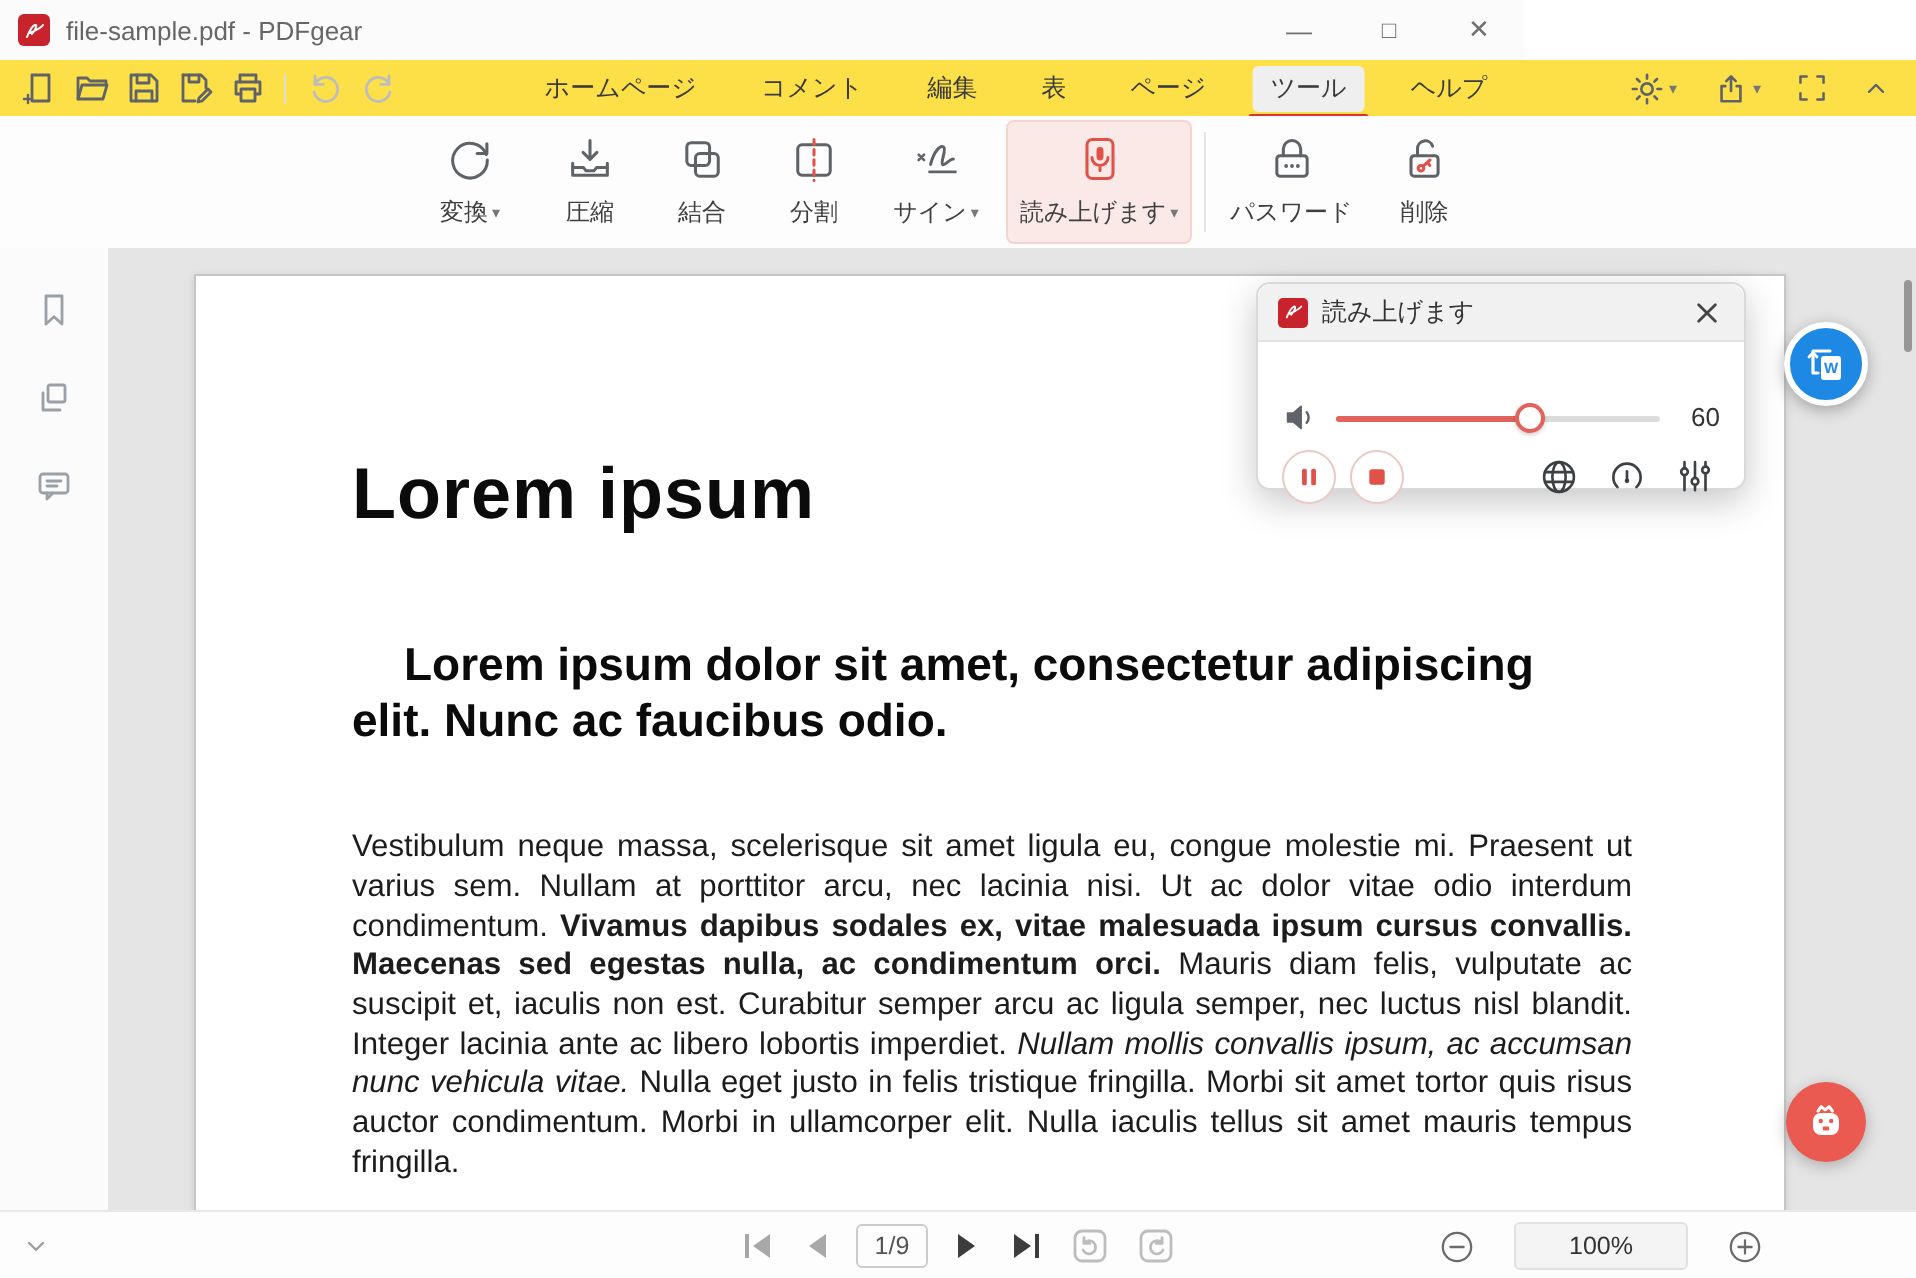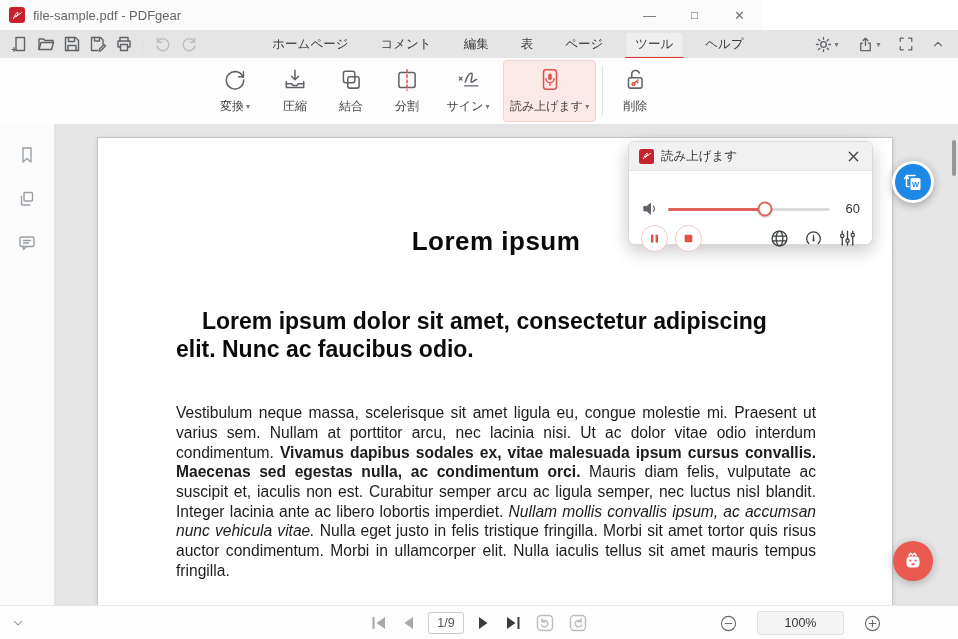--- a/index.html
+++ b/index.html
@@ -9,21 +9,21 @@
   .ico { stroke:#5f6368; fill:none; stroke-width:1.4; stroke-linecap:round; stroke-linejoin:round; }
 
   
   #titlebar { position:absolute; left:0; top:0; width:762px; height:30px; background:#fbfbfb; display:flex; align-items:center; padding-left:9px; }
   #app-logo { width:16px; height:16px; background:#c8232c; border-radius:3px; display:flex; align-items:center; justify-content:center; }
   #win-title { font-size:13px; color:#666; margin-left:8px; flex:1; }
   .winctl { width:45px; height:30px; display:flex; align-items:center; justify-content:center; font-size:13px; color:#707070; cursor:default; }
   .winctl.max { font-size:12px; }
 
   
-  #quickbar { position:absolute; left:0; top:30px; width:958px; height:28px; background:#e5e5e5; display:flex; align-items:center; }
+  #quickbar { position:absolute; left:0; top:30px; width:958px; height:28px; background:#fde047; display:flex; align-items:center; }
   .tbtn { width:24px; height:24px; display:flex; align-items:center; justify-content:center; border-radius:3px; margin-left:2px; }
   .vsep { width:1px; height:15px; background:#dcdcdc; margin:0 6px; }
   #tabs { position:absolute; left:50%; top:0; height:28px; transform:translateX(-50%); margin-left:29px; display:flex; align-items:center; gap:14px; }
   .tab { font-size:12.5px; color:#3a3a3a; padding:3px 9px; border-radius:3px; position:relative; white-space:nowrap; }
   .tab.active { background:#efefef; }
   .tab.active::after { content:""; position:absolute; left:-2px; right:-2px; bottom:-4px; height:2.5px; background:#e0312e; border-radius:2px; }
   #qb-right { position:absolute; right:8px; top:0; height:28px; display:flex; align-items:center; gap:6px; }
   .caret { font-size:8px; color:#777; margin-left:2px; }
 
   
@@ -34,21 +34,21 @@
   .tool.w52 { min-width:52px; } .tool.w60 { min-width:60px; } .tool.w62 { min-width:62px; } .tool.w90 { min-width:90px; } .tool.w72 { min-width:72px; }
   .ribbon-sep { width:1px; height:50px; background:#e4e4e4; margin:0 6px 0 2px; }
 
   
   #main { position:absolute; left:0; top:124px; width:958px; height:481px; background:#e5e5e5; }
   #sidebar { position:absolute; left:0; top:0; width:55px; height:481px; background:#fbfbfb; border-right:1px solid #e6e6e6; display:flex; flex-direction:column; align-items:center; padding-top:18px; gap:18px; }
   .sbtn { width:26px; height:26px; display:flex; align-items:center; justify-content:center; }
   .sbtn svg { stroke:#9aa0a6; }
 
   #page { position:absolute; left:97px; top:13px; width:796px; height:470px; background:#fff; border:1px solid #c6c6c6; box-shadow:0 1px 4px rgba(0,0,0,.12); overflow:hidden; padding:88px 76px 0 78px; }
-  #doc-title { font-size:26px; font-weight:bold; color:#0b0b0b; text-align:center; letter-spacing:.5px; }
+  #doc-title { font-size:36px; font-weight:bold; color:#0b0b0b; text-align:left; letter-spacing:.5px; }
   #doc-subtitle { margin-top:50px; margin-right:26px; font-size:23px; font-weight:bold; color:#0b0b0b; line-height:1.22; text-indent:26px; }
   #doc-paragraph { margin-top:40px; font-size:15.6px; line-height:19.7px; color:#1c1c1c; text-align:justify; }
   #doc-paragraph .bold { font-weight:bold; }
   #doc-paragraph .italic { font-style:italic; }
   #scroll-thumb { position:absolute; right:2px; top:16px; width:4px; height:36px; background:#979797; border-radius:2px; }
 
   
   #tts { position:absolute; left:628px; top:141px; width:245px; height:104px; background:#fff; border:1px solid #d9d9d9; border-radius:7px; box-shadow:0 6px 18px rgba(0,0,0,.22); }
   #tts-header { height:29px; background:#f1f1f1; border-bottom:1px solid #e3e3e3; border-radius:7px 7px 0 0; display:flex; align-items:center; padding:0 8px 0 10px; gap:7px; }
   #tts-title { font-size:12.5px; color:#333; flex:1; }
@@ -234,20 +234,32 @@
       <rect x="6" y="2.5" width="12" height="18" rx="2.5"></rect>
       <rect x="10.4" y="6" width="3.2" height="6.2" rx="1.6" fill="#e0514a" stroke="none"></rect>
       <path d="M8.3 10.8a3.7 3.7 0 0 0 7.4 0M12 14.5v2.3"></path>
     </svg>
     <div class="tool-label">
         <span>読み上げます</span>
         <span class="caret">▾</span>
       </div>
   </div>
   <div class="ribbon-sep"></div>
+  <div class="tool w72">
+    <svg class="ico" width="26" height="26" viewBox="0 0 24 24">
+        <rect x="5" y="10" width="14" height="9.5" rx="1.5"></rect>
+        <path d="M8 10V7a4 4 0 0 1 8 0v3"></path>
+        <circle cx="9.3" cy="14.8" r=".9" fill="#5f6368" stroke="none"></circle>
+        <circle cx="12" cy="14.8" r=".9" fill="#5f6368" stroke="none"></circle>
+        <circle cx="14.7" cy="14.8" r=".9" fill="#5f6368" stroke="none"></circle>
+      </svg>
+    <div class="tool-label">
+        <span>パスワード</span>
+      </div>
+  </div>
   <div class="tool w52">
     <svg class="ico" width="26" height="26" viewBox="0 0 24 24">
         <rect x="6" y="10" width="12.5" height="9.5" rx="1.5"></rect>
         <path d="M9 10V6.8a3.6 3.6 0 0 1 7-1.2"></path>
         <circle cx="10.6" cy="15.8" r="1.3" stroke="#e0514a"></circle>
         <path d="M11.6 14.8l3.2-2.8M13.6 13.3l1.1 1.2" stroke="#e0514a"></path>
       </svg>
     <div class="tool-label">
         <span>削除</span>
       </div>

